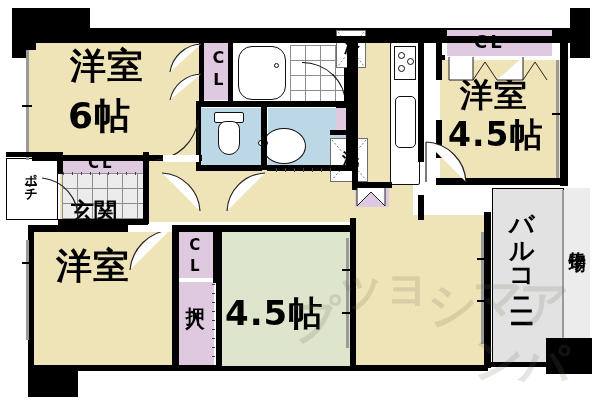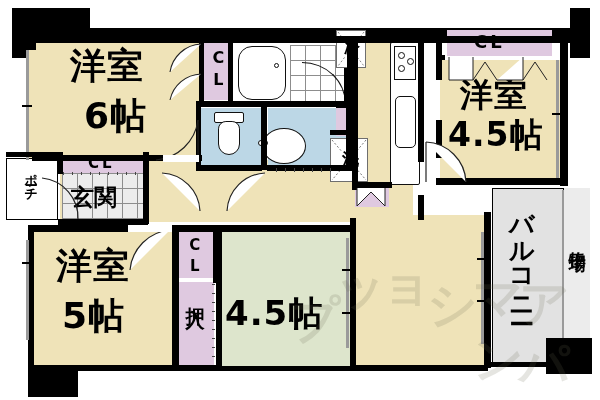--- a/index.html
+++ b/index.html
@@ -132,40 +132,39 @@
   <div class="fx" style="left:407px;top:58px;width:7px;height:7px;border-radius:50%;"></div>
   <div class="fx" style="left:398px;top:65px;width:7px;height:7px;border-radius:50%;"></div>
   <div class="fx" style="left:395px;top:96px;width:21px;height:52px;border-radius:5px;"></div>
 
   <div class="fill room-white" style="left:6px;top:158px;width:52px;height:62px;"></div>
   <div class="outline" style="left:6px;top:158px;width:52px;height:62px;"></div>
   <div class="lbl vert xs" style="left:24px;top:164px;font-size:13px;">ポーチ</div>
 
   <div class="fill room-lgrey" style="left:62px;top:173px;width:82px;height:48px;"></div>
   <div class="grid-tile" style="left:62px;top:173px;width:82px;height:48px;"></div>
-  <div class="lbl sm" style="left:71px;top:186px;font-size:23px;letter-spacing:0;">玄関</div>
+  <div class="lbl sm" style="left:71px;top:200px;font-size:23px;letter-spacing:0;">玄関</div>
   <div class="lbl cl" style="left:88px;top:156px;font-size:15px;">CL</div>
 
   <svg style="position:absolute;left:40px;top:176px;width:40px;height:46px;">
     <path d="M2,2 A40,40 0 0,1 38,44" fill="none" stroke="#222" stroke-width="1.2"></path>
   </svg>
 
   <div class="outline" style="left:492px;top:188px;width:72px;height:178px;border-width:1px;"></div>
   <div class="lbl vert mid" style="left:508px;top:196px;font-size:25px;">バルコニー</div>
   <div class="lbl vert sm" style="left:568px;top:238px;font-size:17px;">物干場</div>
   <div class="greyline" style="left:562px;top:190px;width:2px;height:174px;"></div>
 
   <div class="lbl big" style="left:70px;top:48px;font-size:36px;">洋室</div>
-  <div class="lbl big" style="left:68px;top:98px;font-size:36px;margin-left:16px;">6帖</div>
+  <div class="lbl big" style="left:68px;top:98px;font-size:36px;">6帖</div>
 
   <div class="lbl big" style="left:460px;top:78px;font-size:33px;">洋室</div>
   <div class="lbl big" style="left:448px;top:118px;font-size:33px;">4.5帖</div>
 
   <div class="lbl big" style="left:56px;top:248px;font-size:36px;">洋室</div>
-  <div class="lbl big" style="left:62px;top:298px;font-size:36px;">5帖</div>
 
   <div class="lbl big" style="left:225px;top:296px;font-size:34px;">4.5帖</div>
 
 
   <div class="lbl vert cl" style="left:209px;top:48px;font-size:16px;">CL</div>
   <div class="lbl cl" style="left:474px;top:33px;font-size:18px;">CL</div>
   <div class="lbl vert cl" style="left:186px;top:236px;font-size:15px;">CL</div>
   <div class="lbl vert sm" style="left:185px;top:292px;font-size:19px;">押入</div>
 
   <div class="w" style="left:28px;top:42px;width:8px;height:8px;"></div>

